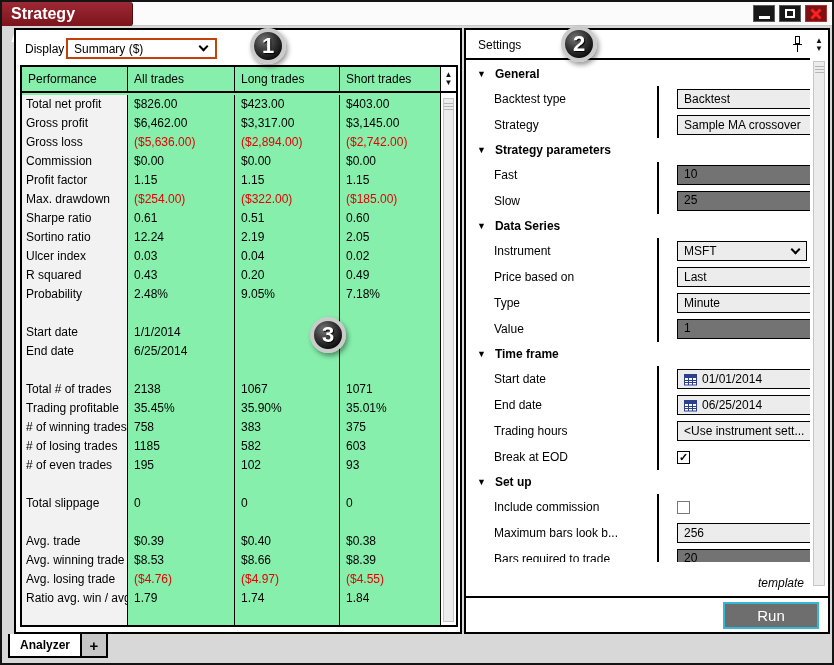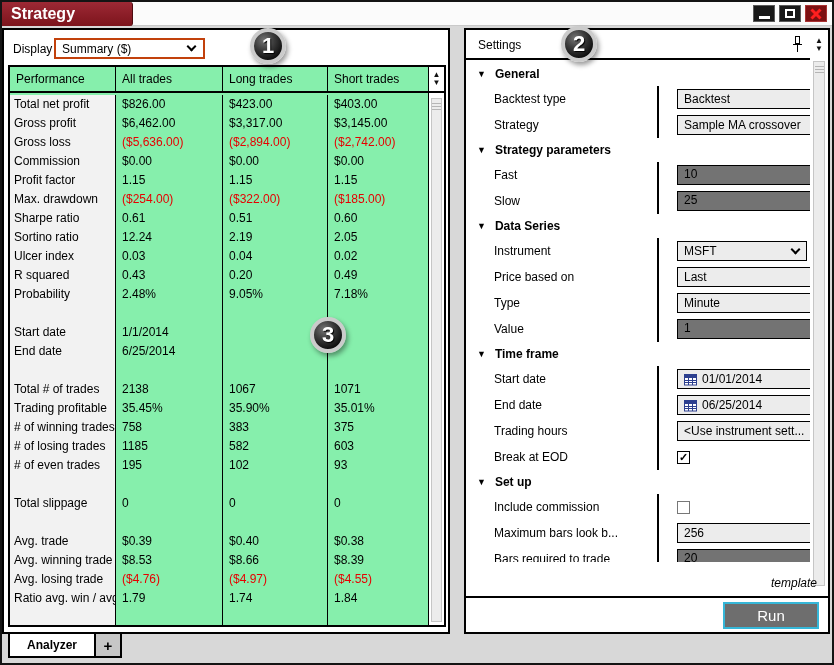--- a/index.html
+++ b/index.html
@@ -34,21 +34,21 @@
     width: 22px; height: 17px; background: #181818;
     border: 1px solid #5a5a5a;
     display: flex; align-items: center; justify-content: center;
     cursor: pointer;
   }
   .win-btn .min-bar { width: 11px; height: 3px; background: #fff; margin-top: 8px; }
   .win-btn .max-box { width: 10px; height: 9px; border: 2px solid #fff; }
   .win-btn.close { background: #7c1012; border-color: #a33; }
   
   .left-panel {
-    position: absolute; left: 0; top: 26px; width: 448px; height: 606px;
+    position: absolute; left: 12px; top: 26px; width: 448px; height: 606px;
     background: #fff; border: 2px solid #000;
   }
   .right-panel {
     position: absolute; left: 462px; top: 26px; width: 366px; height: 606px;
     background: #fff; border: 2px solid #000;
   }
   .splitter { position: absolute; left: 454px; top: 26px; width: 8px; height: 606px; cursor: col-resize; }
   
   .display-label { position: absolute; left: 9px; top: 12px; font-size: 12px; }
   .display-select {
@@ -144,34 +144,34 @@
   }
   .cb {
     width: 13px; height: 13px; background: #fff; border: 1px solid #777;
     display: flex; align-items: center; justify-content: center; cursor: pointer;
   }
   .cb.checked { border-color: #000; }
   .cb .mark { font-size: 11px; line-height: 11px; font-weight: bold; color: #000; }
   .search-icon { margin-left: 7px; cursor: pointer; display: inline-flex; }
   .cal-icon { flex: none; display: inline-flex; }
   .template-row {
-    position: absolute; right: 11px; bottom: 42px;
+    position: absolute; right: 24px; bottom: 42px;
     font-size: 12px; font-style: italic; margin-left: 36px;
   }
   .run-bar { position: absolute; left: 0; right: 0; bottom: 0; height: 36px; border-top: 2px solid #000; background: #fff; }
   .run-btn {
     position: absolute; right: 9px; top: 4px; width: 96px; height: 27px;
     background: #6e6e6e; border: 2px solid #36b7d8; color: #fff;
     font-size: 15px; font-family: "Liberation Sans", sans-serif;
     display: flex; align-items: center; justify-content: center; cursor: pointer;
   }
   
   .tabstrip { position: absolute; left: 6px; top: 632px; display: flex; height: 24px; }
   .tab-active {
-    width: 88px; background: #fff; border: 2px solid #000; border-top: none;
+    width: 74px; background: #fff; border: 2px solid #000; border-top: none;
     font-size: 12px; font-weight: bold;
     display: flex; align-items: center; justify-content: center; cursor: pointer;
   }
   .tab-add {
     width: 26px; background: #c6c6c6; border: 2px solid #000; border-left: none; border-top: none;
     font-size: 15px; font-weight: bold;
     display: flex; align-items: center; justify-content: center; cursor: pointer;
   }
   
   .badge {

